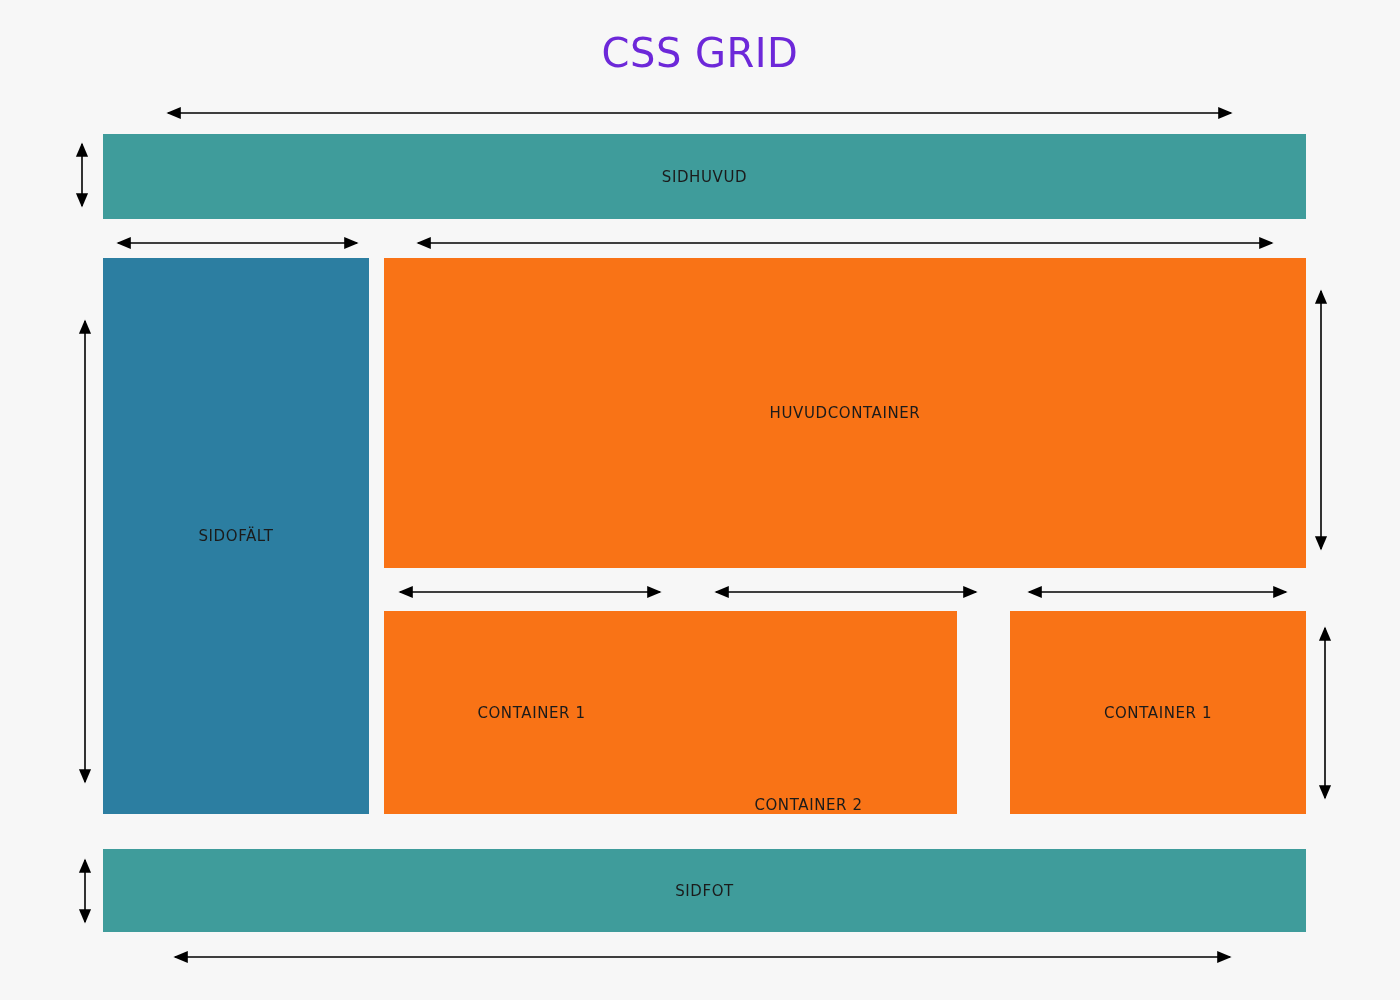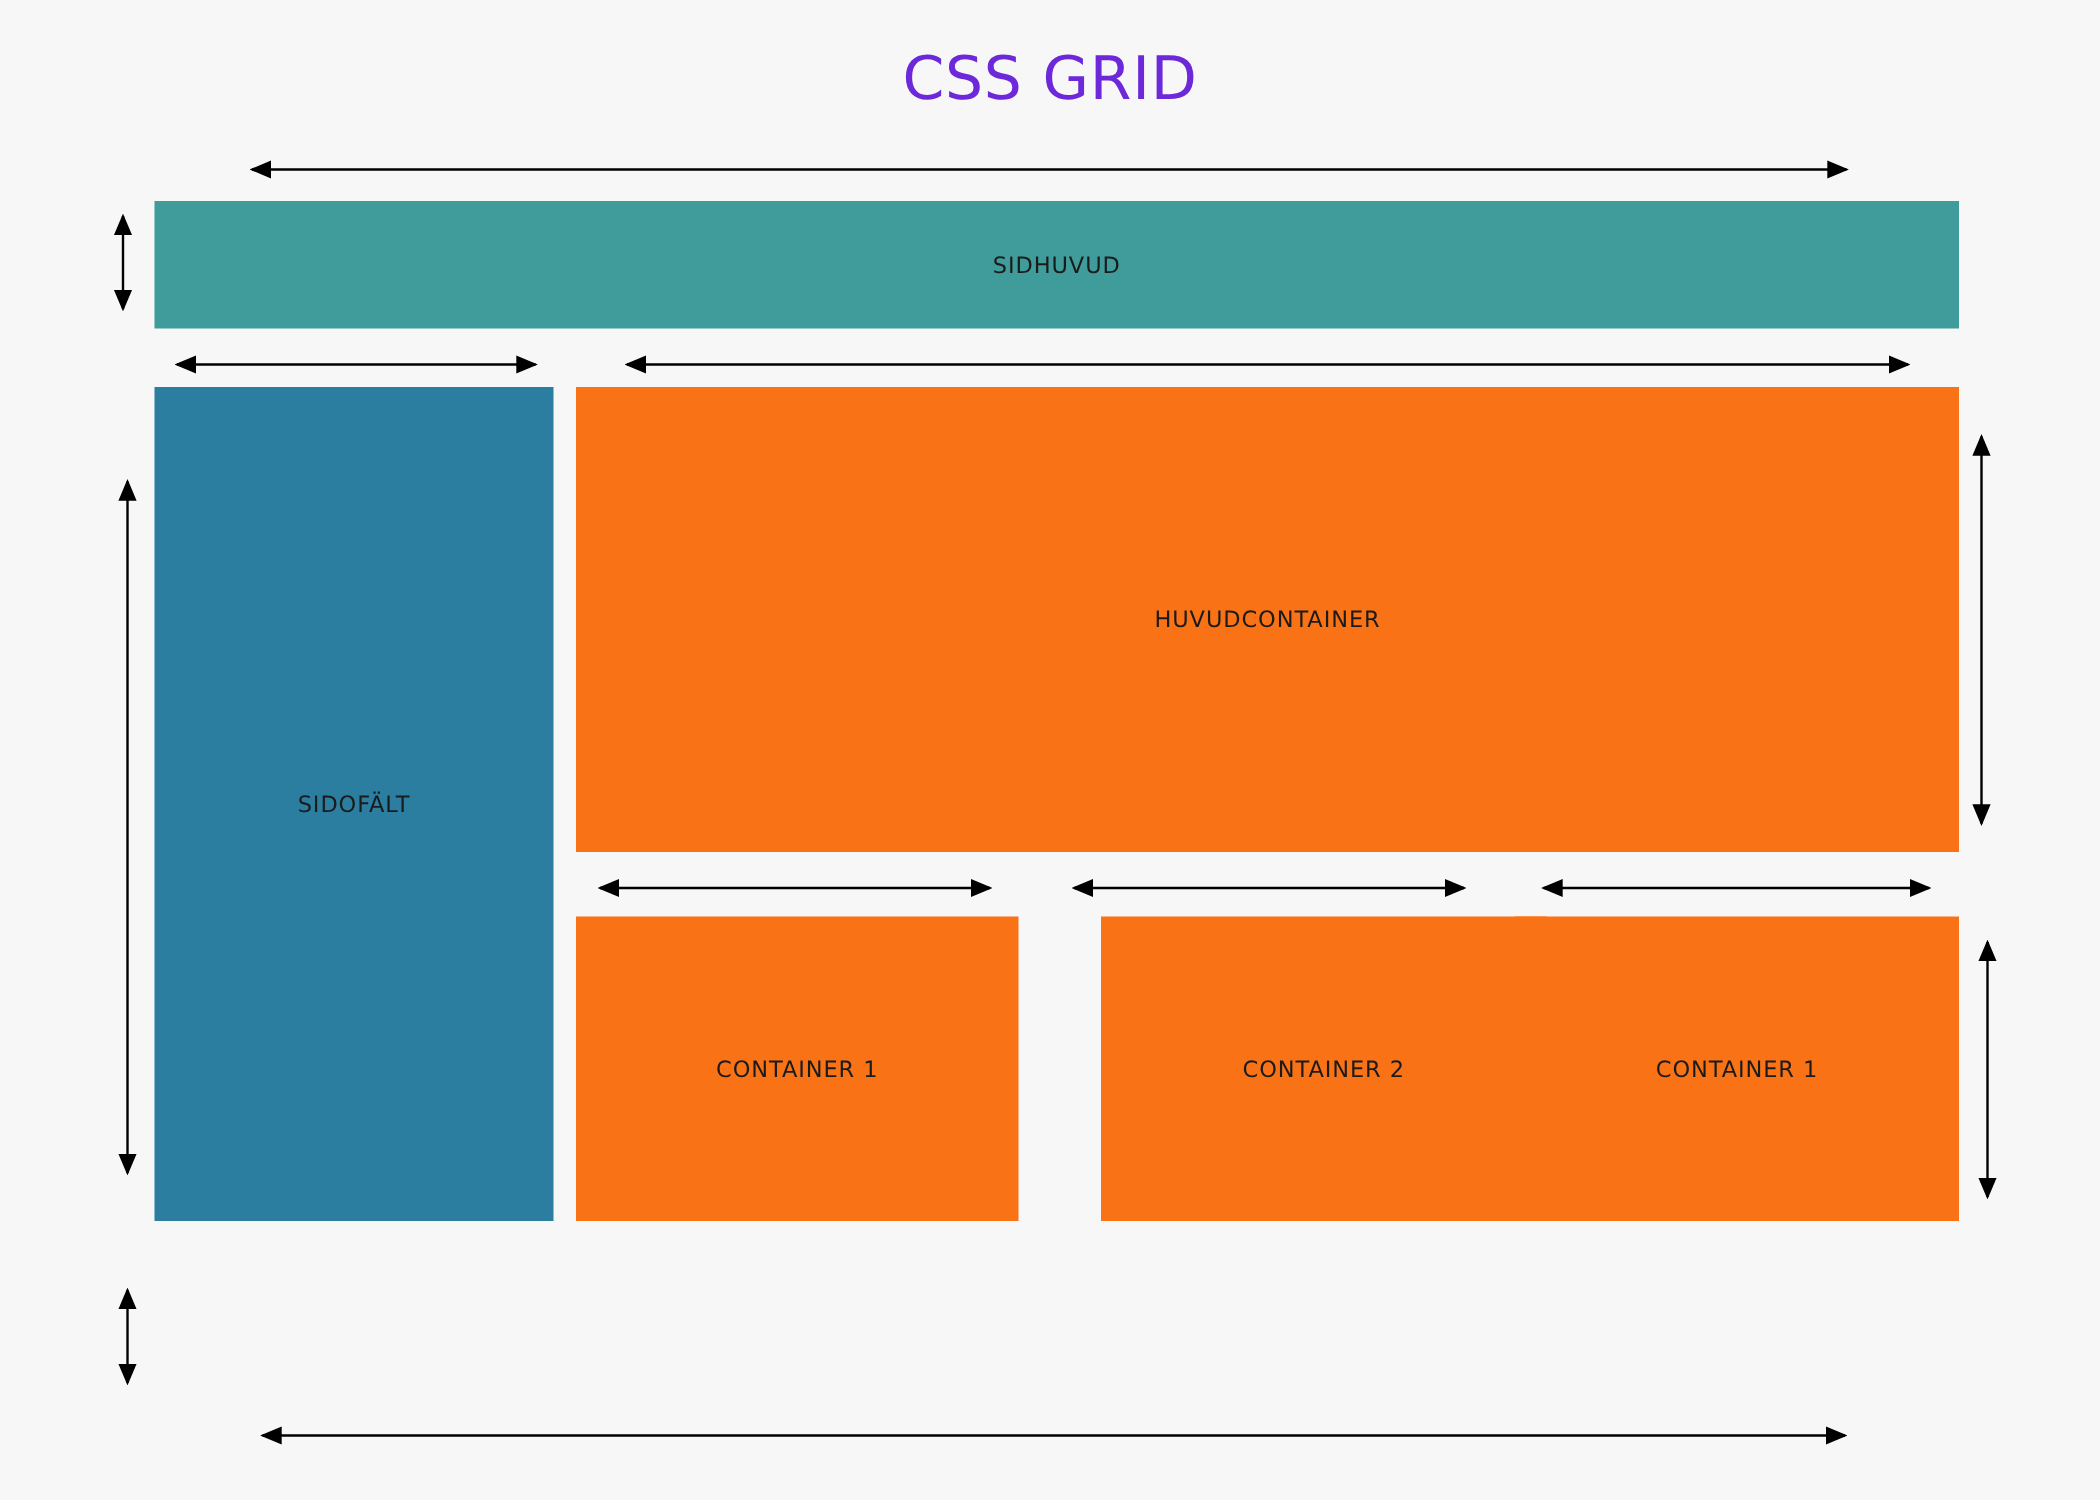--- a/index.html
+++ b/index.html
@@ -44,21 +44,21 @@
   }
   .teal   { background: #3f9c9b; }
   .steel  { background: #2c7ea1; }
   .indigo { background: #f97316; }
 
   
   #header  { left: 103px; top: 134px;  width: 1203px; height: 85px; }
   #sidebar { left: 103px; top: 258px;  width: 266px;  height: 556px; }
   #main    { left: 384px; top: 258px;  width: 922px;  height: 310px; }
   #c1      { left: 384px; top: 611px;  width: 295px;  height: 203px; justify-content: center; }
-  #c2      { left: 734px; top: 611px;  width: 297px;  height: 203px; }
+  #c2      { left: 660px; top: 611px;  width: 297px;  height: 203px; align-items: flex-end; }
   #c3      { left: 1010px; top: 611px; width: 296px;  height: 203px; }
   #footer  { left: 103px; top: 849px;  width: 1203px; height: 83px; }
 
   .arrow-layer {
     position: absolute;
     left: 0; top: 0;
     width: 1400px;
     height: 1000px;
     pointer-events: none;
   }
@@ -88,20 +88,23 @@
   </div>
 
   <div class="block indigo" id="c2">
     <span class="label">CONTAINER 2</span>
   </div>
 
   <div class="block indigo" id="c3">
     <span class="label">CONTAINER 1</span>
   </div>
 
+  <div class="block teal" id="footer">
+    <span class="label">SIDFOT</span>
+  </div>
 
   <svg class="arrow-layer" viewBox="0 0 1400 1000">
     <defs>
       <marker id="ah" markerWidth="9" markerHeight="9" refX="8" refY="4.5" orient="auto" markerUnits="strokeWidth">
         <path d="M0,0.7 L9,4.5 L0,8.3 z" fill="#000000"></path>
       </marker>
       <marker id="at" markerWidth="9" markerHeight="9" refX="1" refY="4.5" orient="auto" markerUnits="strokeWidth">
         <path d="M9,0.7 L0,4.5 L9,8.3 z" fill="#000000"></path>
       </marker>
     </defs>

